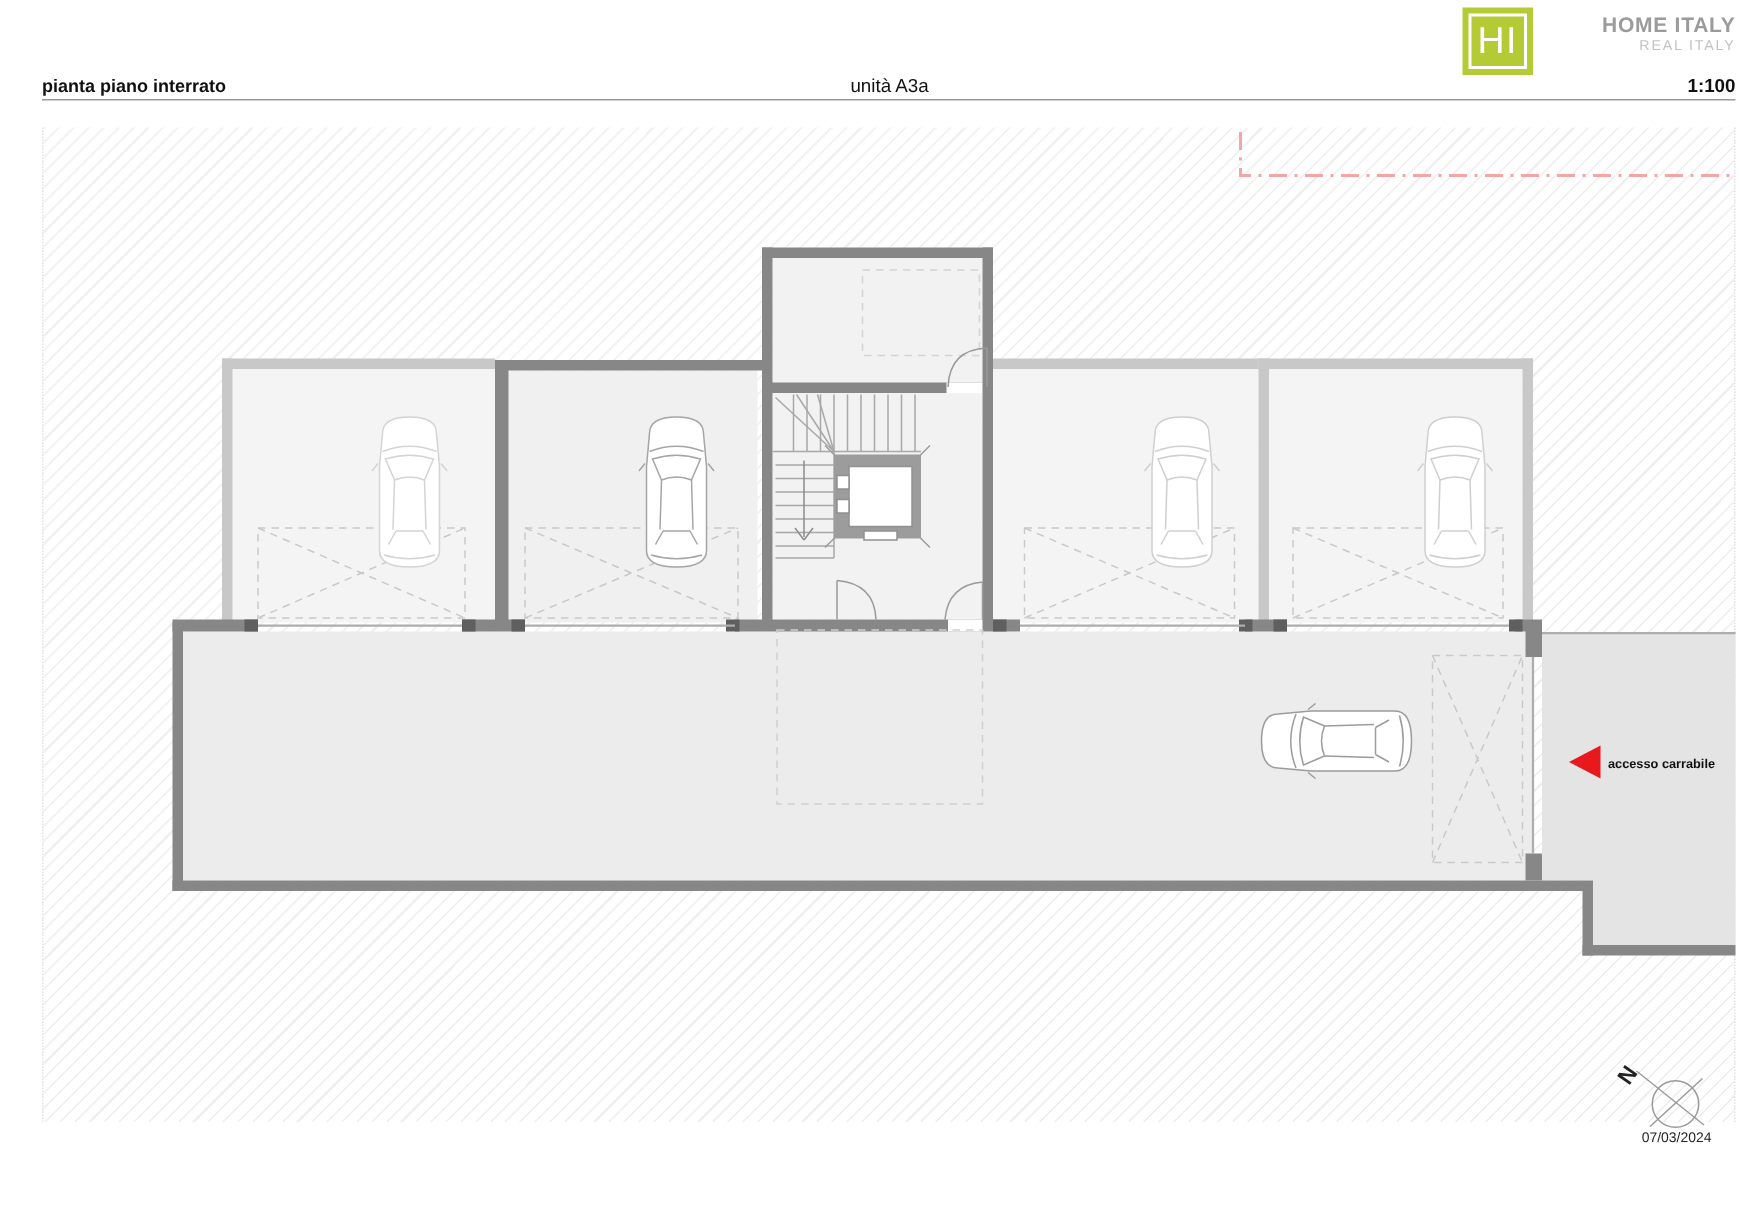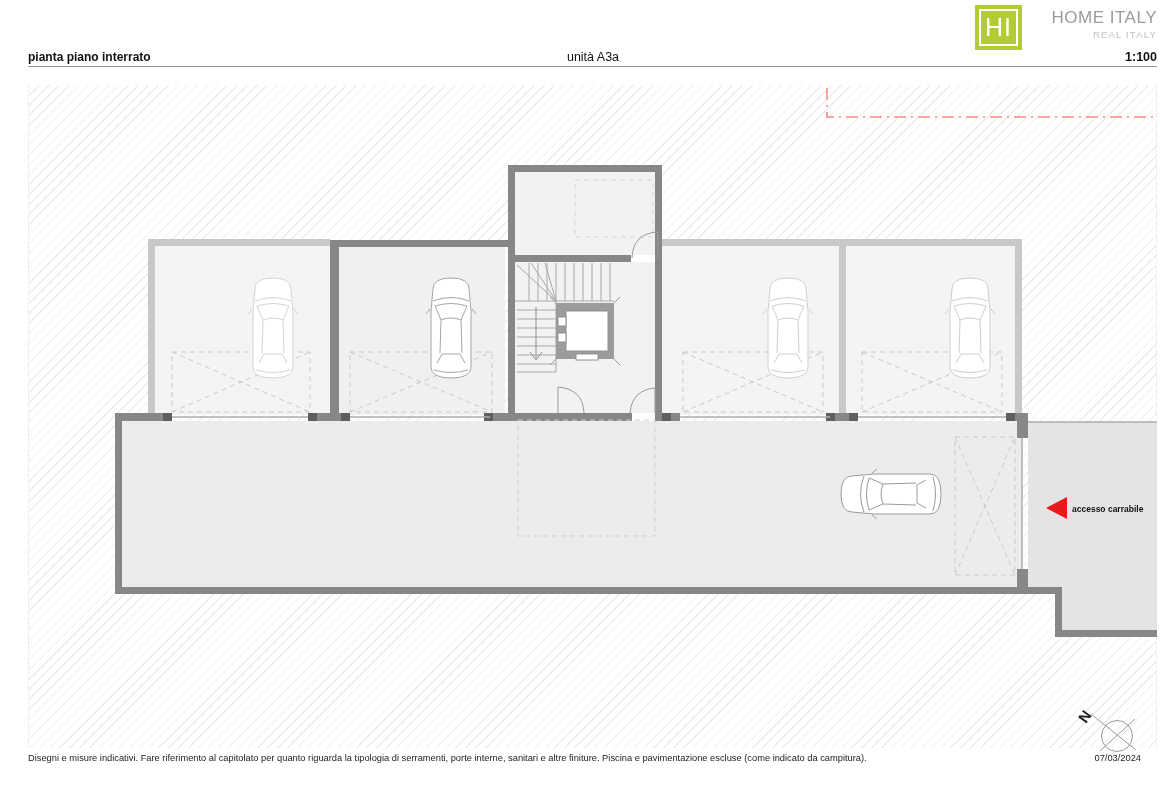--- a/index.html
+++ b/index.html
@@ -5,21 +5,21 @@
   * { margin:0; padding:0; box-sizing:border-box; }
   body { font-family:"Liberation Sans", sans-serif; background:#ffffff; }
   .page { position:relative; width:1160px; height:810px; background:#ffffff; overflow:hidden; }
 
   
   .brand { position:absolute; top:5px; right:3px; height:46px; }
   .logo { position:absolute; top:0; right:135px; width:47px; height:45px; background:#b5cb35; padding:4px; }
   .logo-inner { width:100%; height:100%; border:2px solid #ffffff; display:flex; align-items:center; justify-content:center;
                 color:#ffffff; font-size:25px; font-weight:400; letter-spacing:1px; }
   .brand-text { position:absolute; top:3px; right:0; text-align:right; width:130px; }
-  .brand-name { font-size:17px; color:#9b9b9b; font-weight:400; letter-spacing:0.5px; }
+  .brand-name { font-size:14px; color:#9b9b9b; font-weight:700; letter-spacing:0.5px; }
   .brand-tagline { font-size:9.5px; color:#c2c2c2; letter-spacing:1.2px; margin-top:1px; }
 
   .title-row { position:absolute; left:28px; right:3px; top:50px; height:17px; border-bottom:1px solid #9a9a9a; }
   .title-left { position:absolute; left:0; bottom:2px; font-size:12px; font-weight:bold; color:#111; }
   .title-center { position:absolute; left:565px; bottom:2px; font-size:12.5px; font-weight:normal; color:#111; transform:translateX(-50%); }
   .title-right { position:absolute; right:0; bottom:2px; font-size:12.5px; font-weight:bold; color:#111; }
 
   
   .sheet { position:absolute; left:28px; top:85px; width:1129px; height:663px;
            background:repeating-linear-gradient(135deg, #ededed 0px, #ededed 1px, transparent 1px, transparent 7px);
@@ -199,16 +199,15 @@
     </g>
 
     <g stroke="#9a9a9a" fill="none">
       <circle cx="1117" cy="736" r="15.5"></circle>
       <line x1="1091" y1="714" x2="1136" y2="750"></line>
       <line x1="1100" y1="751" x2="1135" y2="719"></line>
       <text transform="translate(1086,724) rotate(-55)" font-size="15" font-weight="bold" fill="#222" stroke="none" font-family="Liberation Sans, sans-serif">N</text>
     </g>
   </svg>
 
-  <div class="footer-note">Disegni e misure indicativi. Fare riferimento al capitolato per quanto riguarda la tipologia di serramenti, porte interne, sanitari e altre finiture. Piscina e pavimentazione escluse (come indicato da campitura).</div>
   <div class="footer-date">07/03/2024</div>
 
 </div>
 
 </body></html>

